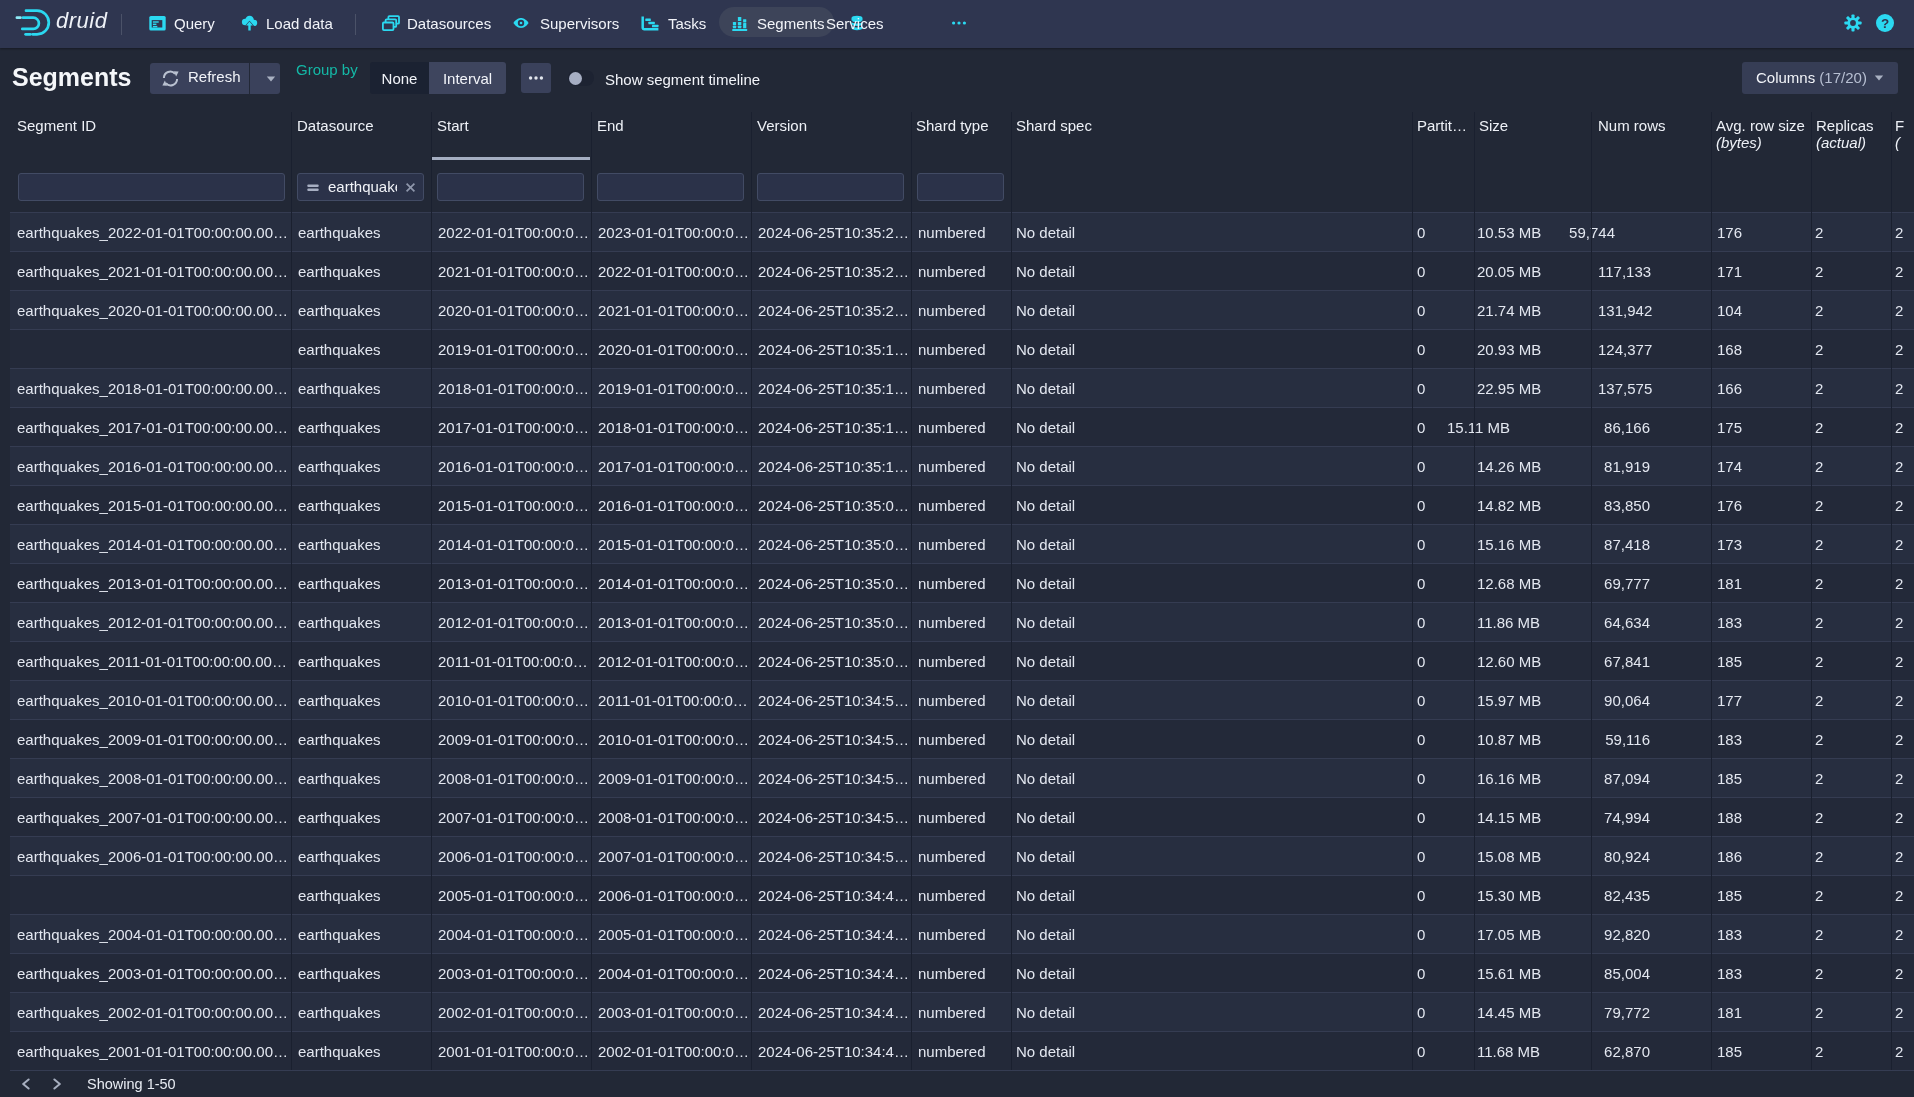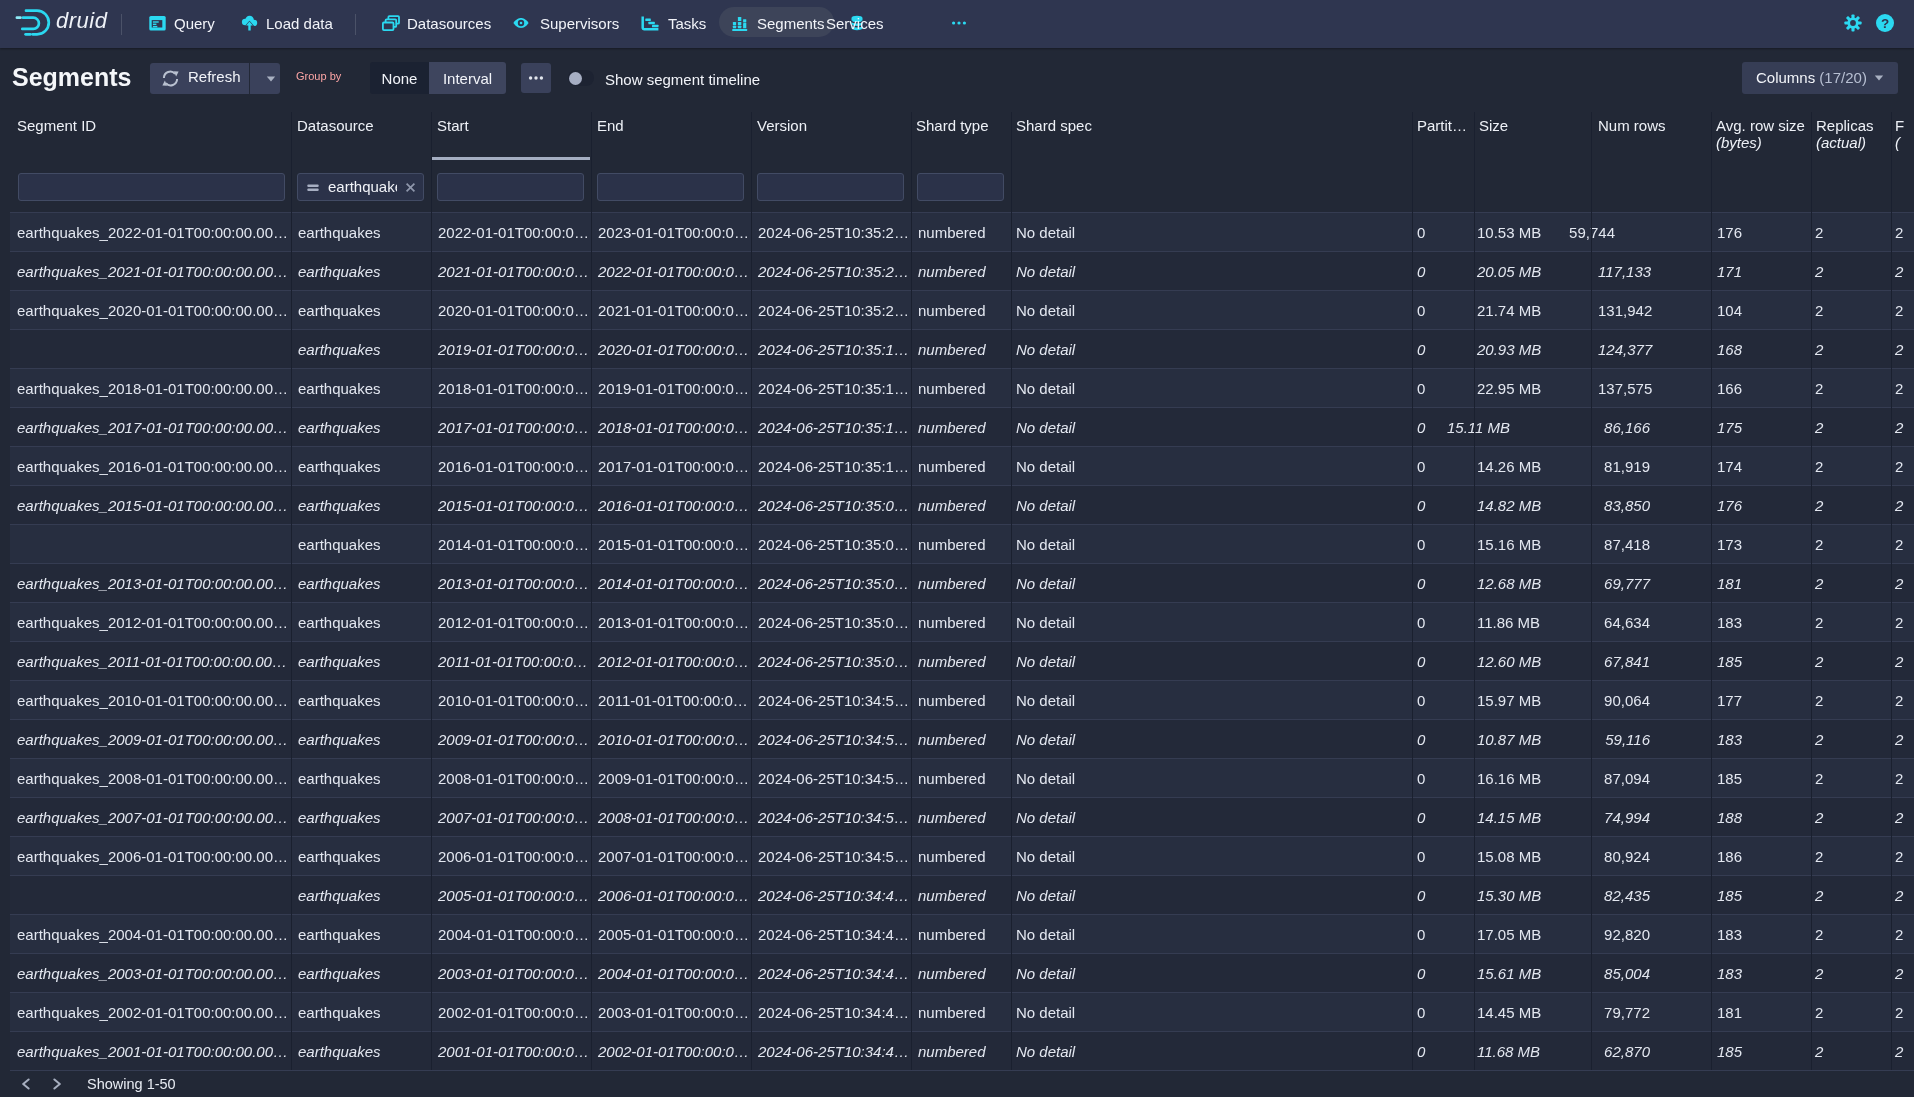--- a/index.html
+++ b/index.html
@@ -16,34 +16,34 @@
 #navbar .sep { position:absolute; top:14px; width:1px; height:21px; background:#4b5268; }
 .pill { position:absolute; left:719px; top:7px; width:115px; height:30px; background:#3d4459;
   border-radius:15px; }
 #brand { position:absolute; left:56px; top:8px; font-size:22px; font-style:italic;
   color:#eef1f7; letter-spacing:0.5px; }
 
 
 #title { position:absolute; left:12px; top:63px; font-size:25px; font-weight:bold; color:#f5f7fa; }
 .btn { position:absolute; background:#3a415b; border-radius:3px; color:#f2f4f9; font-size:15px;
   display:flex; align-items:center; justify-content:center; }
-#lbl-groupby { position:absolute; left:296px; top:70px; font-size:11px; color:#fca5a5; }
+#lbl-groupby { position:absolute; left:296px; top:61px; font-size:15px; color:#14b8a6; }
 #lbl-timeline { position:absolute; left:605px; top:71px; font-size:15px; color:#f2f4f9; }
 
 
 .h { position:absolute; top:117px; font-size:15px; color:#eef1f7; line-height:17px; white-space:nowrap; }
 .h i { font-style:italic; }
 #sortline { position:absolute; left:431px; top:157px; width:159px; height:3px; background:#a5aec2; }
 .finp { position:absolute; top:173px; height:28px; background:#2b3249;
   border:1px solid #424b64; border-radius:3px; }
 .vl { position:absolute; top:112px; width:1px; height:958px; background:#1a202f; z-index:6; }
 #rows { position:absolute; left:10px; top:212px; width:1904px; }
 .row { position:relative; height:39px; border-top:1px solid #353c52; }
 .row.odd { background:#272e40; }
-.row.even { background:#232939;font-style:italic; }
+.row.even { background:#232939; }
 .row .c { position:absolute; top:0; height:38px; line-height:39px; font-size:15px;
   color:#e3e7f0; white-space:nowrap; }
 .row .num { width:52px; text-align:right; }
 #rowsend { position:absolute; left:10px; top:1070px; width:1904px; height:1px; background:#353c52; }
 
 
 #showing { position:absolute; left:87px; top:1076px; font-size:14.5px; color:#e8ecf3; }
 </style>
 </head>
 <body>
@@ -358,20 +358,21 @@
       <div class="c " style="left:908px">numbered</div>
       <div class="c " style="left:1006px">No detail</div>
       <div class="c " style="left:1407px">0</div>
       <div class="c " style="left:1467px">14.82 MB</div>
       <div class="c num" style="left:1588px">83,850</div>
       <div class="c " style="left:1707px">176</div>
       <div class="c " style="left:1805px">2</div>
       <div class="c " style="left:1885px">2</div>
     </div>
 <div class="row odd">
+      <div class="c w0" style="left:7px">earthquakes_2014-01-01T00:00:00.00…</div>
       <div class="c w1" style="left:288px">earthquakes</div>
       <div class="c " style="left:428px">2014-01-01T00:00:0…</div>
       <div class="c " style="left:588px">2015-01-01T00:00:0…</div>
       <div class="c " style="left:748px">2024-06-25T10:35:0…</div>
       <div class="c " style="left:908px">numbered</div>
       <div class="c " style="left:1006px">No detail</div>
       <div class="c " style="left:1407px">0</div>
       <div class="c " style="left:1467px">15.16 MB</div>
       <div class="c num" style="left:1588px">87,418</div>
       <div class="c " style="left:1707px">173</div>

